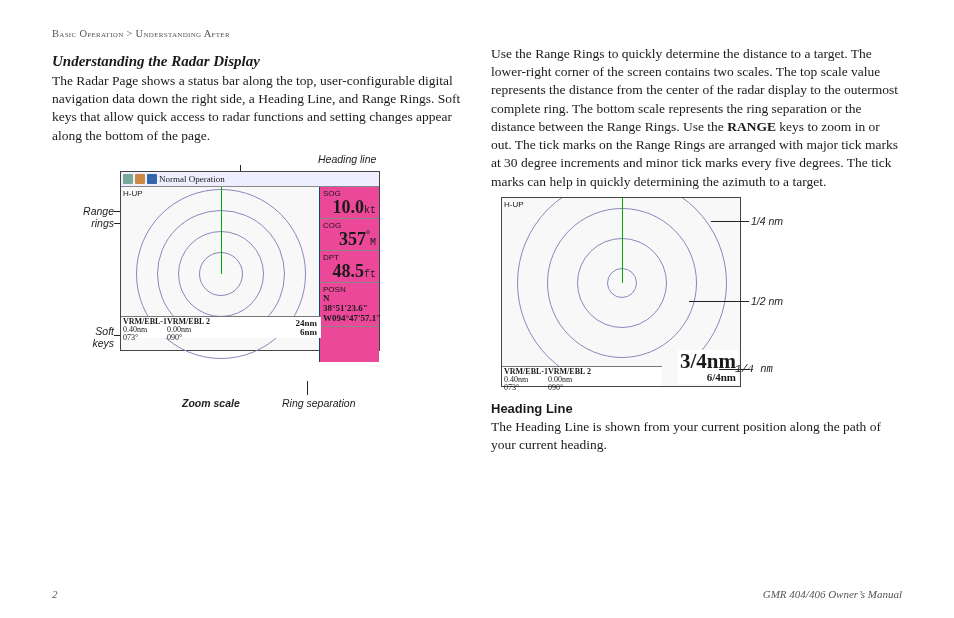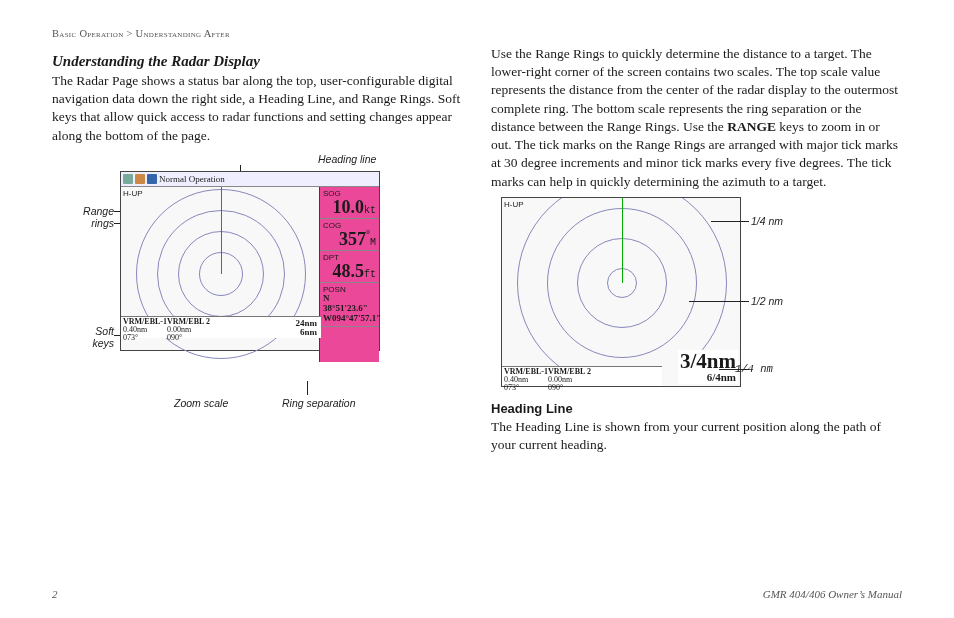--- a/index.html
+++ b/index.html
@@ -80,21 +80,21 @@
       <div class="callout" style="left:266px; top:0;">Heading line</div>
       <div class="leaderv" style="left:188px; top:12px; height:18px;"></div>
 
       <div class="callout" style="left:18px; top:52px; text-align:right; width:44px;">Range rings</div>
       <div class="leader" style="left:62px; top:58px; width:30px;"></div>
       <div class="leader" style="left:62px; top:70px; width:45px;"></div>
 
       <div class="callout" style="left:26px; top:172px; text-align:right; width:36px;">Soft keys</div>
       <div class="leader" style="left:62px; top:182px; width:10px;"></div>
 
-      <div class="callout" style="left:122px; top:244px;">Zoom scale</div>
+      <div class="callout" style="left:130px; top:244px;font-weight:bold;">Zoom scale</div>
       <div class="leaderv" style="left:255px; top:228px; height:14px;"></div>
 
       <div class="callout" style="left:230px; top:244px;">Ring separation</div>
 
       <div class="radar-box" style="position:absolute; top:18px;">
         <div class="status-row">
           <span class="ic"></span>
           <span class="ic ic2"></span>
           <span class="ic ic3"></span>
           <span>Normal Operation</span>

